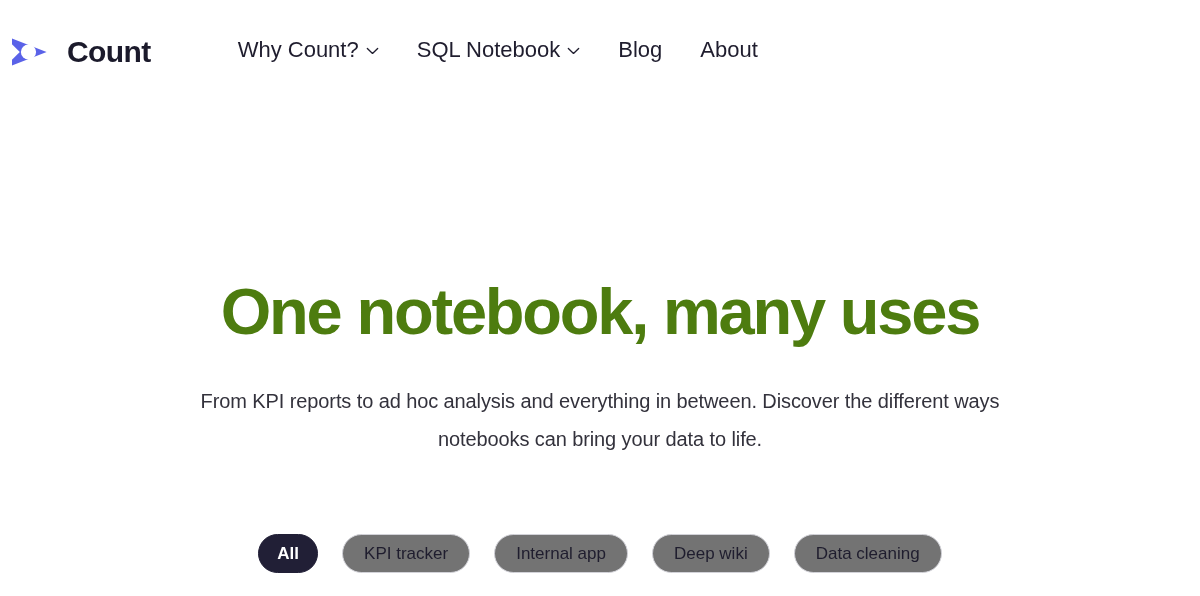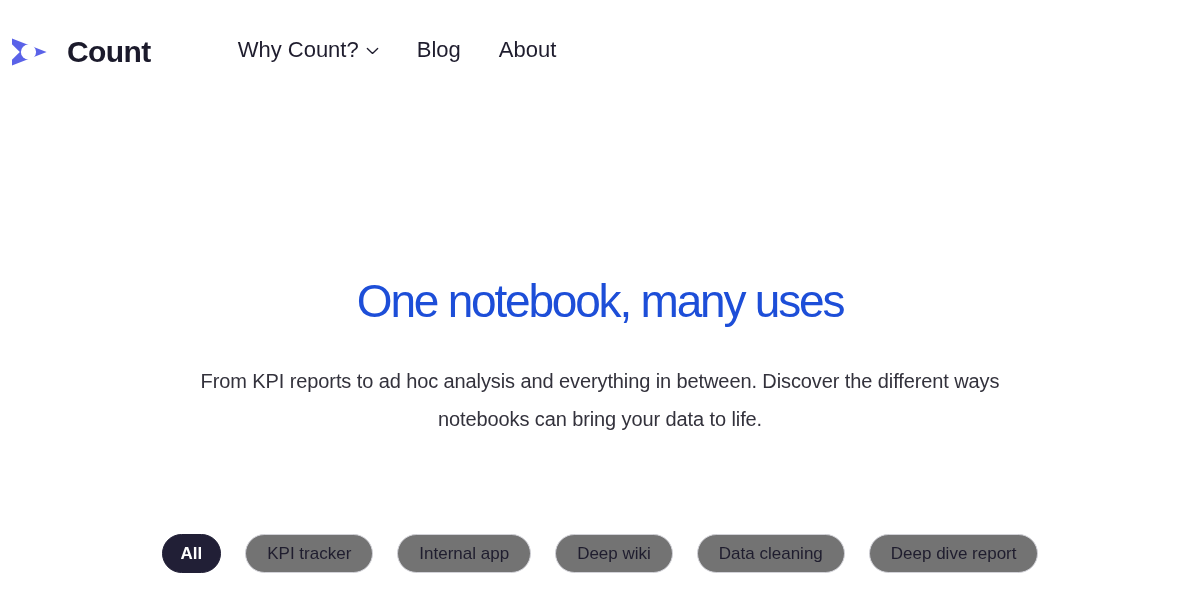--- a/index.html
+++ b/index.html
@@ -96,25 +96,25 @@
   .hero {
     position: absolute;
     left: 0;
     top: 108px;
     width: 1200px;
     text-align: center;
   }
 
   .hero-title {
     margin-top: 170px;
-    font-size: 46px;
+    font-size: 65px;
     line-height: 1.04;
-    font-weight: 400;
+    font-weight: 700;
     letter-spacing: -2.2px;
-    color: #1d4ed8;
+    color: #4d7c0f;
   }
 
   .hero-sub {
     margin: 12px auto;
     margin-top: 36px;
     width: 840px;
     font-size: 20px;
     line-height: 38px;
     font-weight: 400;
     color: #33323c;
@@ -182,20 +182,26 @@
 
     <nav class="main-nav">
 
       <span class="nav-item">
         <span>Why Count?</span>
         <svg class="chev" viewBox="0 0 14 9" fill="none">
           <path d="M1.2 1.6 L7 7.2 L12.8 1.6" stroke="#1f1d2e" stroke-width="1.5" stroke-linecap="round" stroke-linejoin="round"></path>
         </svg>
       </span>
 
+      <span class="nav-item">
+        <span>SQL Notebook</span>
+        <svg class="chev" viewBox="0 0 14 9" fill="none">
+          <path d="M1.2 1.6 L7 7.2 L12.8 1.6" stroke="#1f1d2e" stroke-width="1.5" stroke-linecap="round" stroke-linejoin="round"></path>
+        </svg>
+      </span>
 
       <span class="nav-item">
         <span>Blog</span>
       </span>
 
       <span class="nav-item">
         <span>About</span>
       </span>
 
     </nav>
@@ -205,16 +211,15 @@
     <h1 class="hero-title">One notebook, many uses</h1>
     <p class="hero-sub">From KPI reports to ad hoc analysis and everything in between. Discover the different ways notebooks can bring your data to life.</p>
   </section>
 
   <div class="filter-bar">
     <button class="pill is-active">All</button>
     <button class="pill">KPI tracker</button>
     <button class="pill">Internal app</button>
     <button class="pill">Deep wiki</button>
     <button class="pill">Data cleaning</button>
-    <button class="pill">Deep dive report</button>
   </div>
 
 </div>
 
 </body></html>

